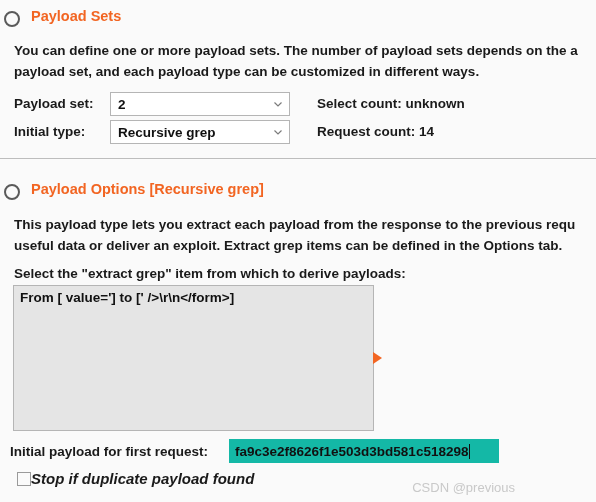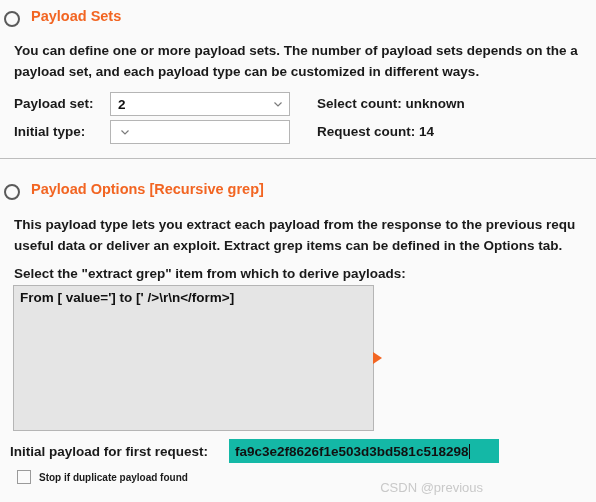--- a/index.html
+++ b/index.html
@@ -16,20 +16,21 @@
     position: relative;
   }
 
   .panel {
     position: absolute;
     left: 0;
     top: 0;
     width: 489px;
     height: 502px;
     background: #fafafa;
+    padding-left: 32px;
   }
 
   
   .section-header {
     position: absolute;
     display: flex;
     align-items: center;
     height: 22px;
   }
   .collapse-circle {
@@ -192,25 +193,25 @@
   }
   .checkbox {
     width: 14px;
     height: 14px;
     border: 1px solid #9a9a9a;
     background: #fafafa;
     box-sizing: border-box;
     flex: 0 0 auto;
   }
   .checkrow-label {
-    font-size: 10px;
-    font-weight: bold;
-    color: #1a1a1a;
-    margin-left: 8px;
-    white-space: nowrap;
+    font-size: 15px;
+    font-weight: bold;
+    color: #1a1a1a;
+    white-space: nowrap;
+    font-style: italic;
   }
 
   
   .watermark {
     position: absolute;
     right: 6px;
     top: 480px;
     font-size: 13px;
     color: #c9c9c9;
     white-space: nowrap;
@@ -239,20 +240,21 @@
       </svg>
     </span>
   </div>
   <div class="count-label" style="left:317px; top:96px;">
     <span>Select count:</span>
     <span>unknown</span>
   </div>
 
   <div class="form-label" style="left:14px; top:124px;">Initial type:</div>
   <div class="combo" style="left:110px; top:120px;">
+    <span class="combo-value">Recursive grep</span>
     <span class="combo-arrow">
       <svg width="12" height="12" viewBox="0 0 12 12" aria-hidden="true">
         <path d="M2.5 4.5 L6 8 L9.5 4.5" fill="none" stroke="#7b7b7b" stroke-width="1.2"></path>
       </svg>
     </span>
   </div>
   <div class="count-label" style="left:317px; top:124px;">
     <span>Request count:</span>
     <span>14</span>
   </div>

